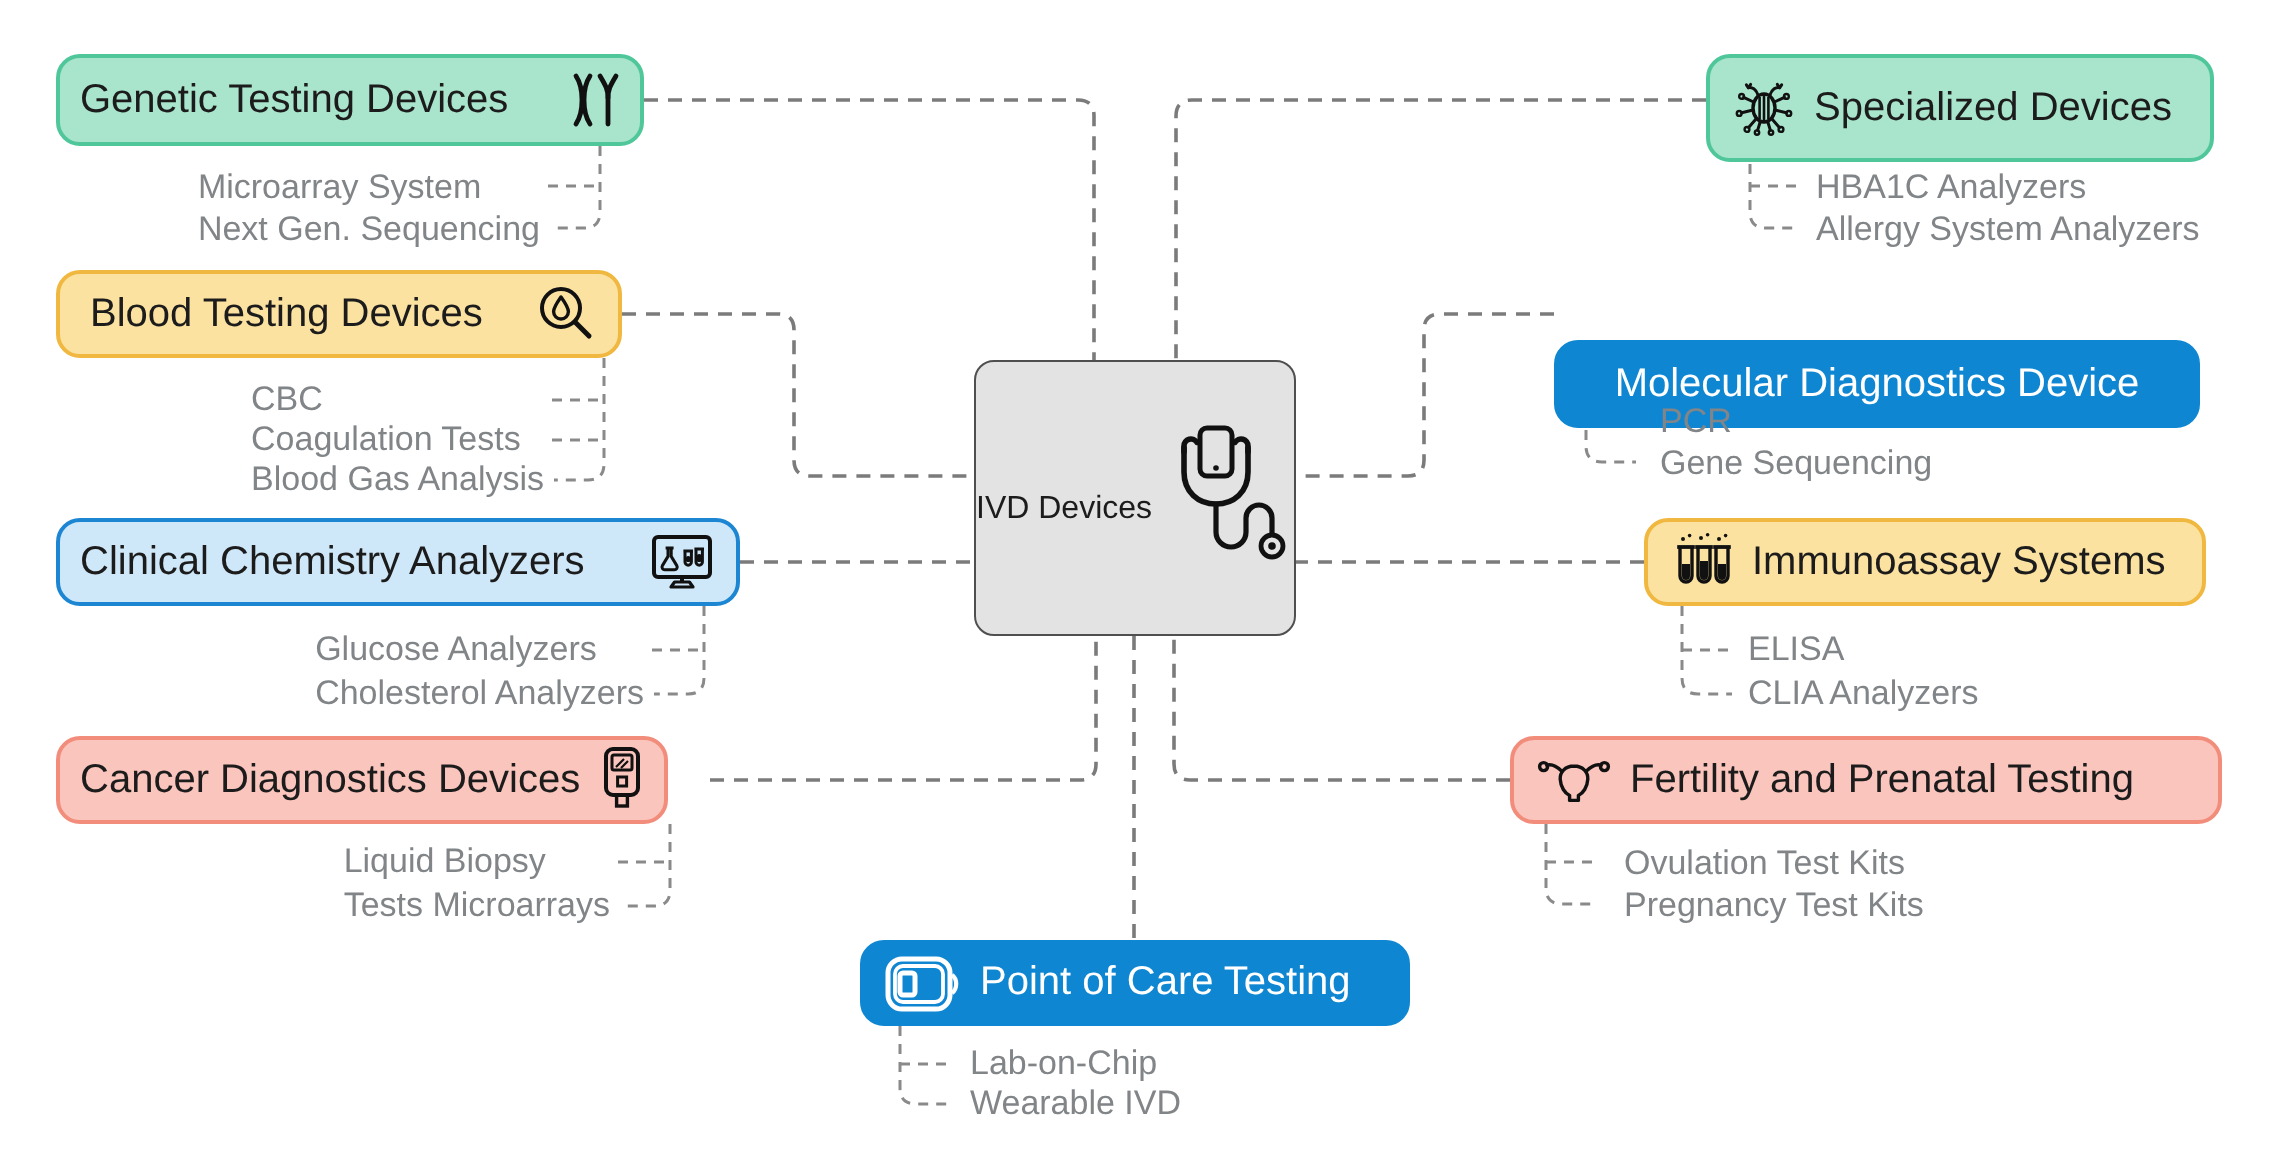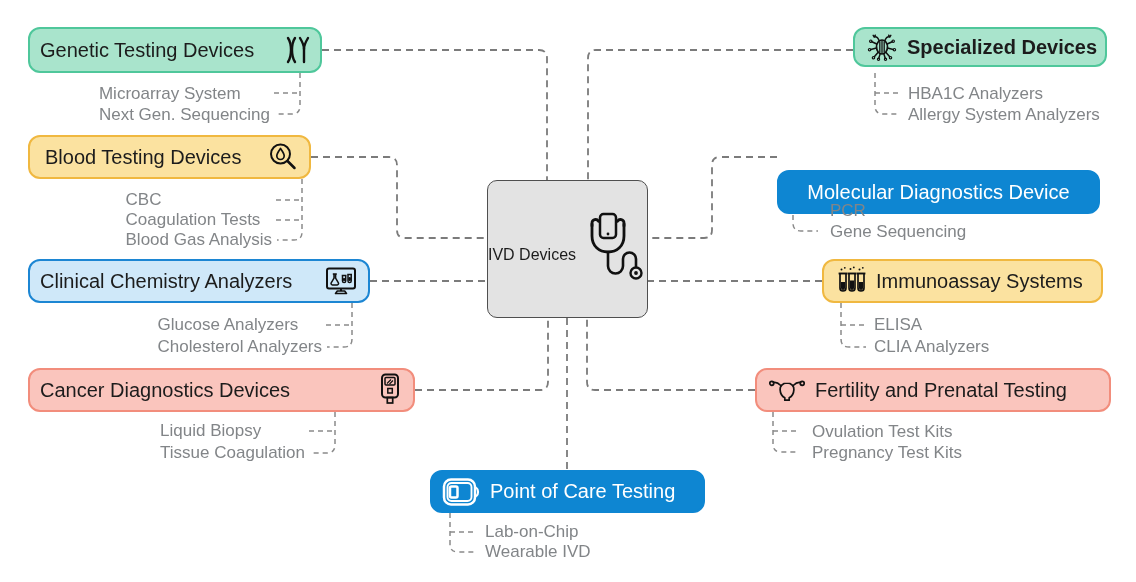--- a/index.html
+++ b/index.html
@@ -137,36 +137,36 @@
       <rect x="24.3" y="12" width="2.6" height="4" rx="1.3" fill="#111"></rect>
       <path d="M17 23.5 v2.5" stroke="#111" stroke-width="2"></path>
       <path d="M11.5 28.5 h11 l-1.8 -2.5 h-7.4 Z" stroke="#111" stroke-width="1.6" fill="none" stroke-linejoin="round"></path>
     </svg>
   </div>
   <div class="items right-al lh22" style="right:814px;top:314px;">
     <div>Glucose Analyzers</div>
     <div>Cholesterol Analyzers</div>
   </div>
 
-  <div class="node pink icon-right" style="left:28px;top:368px;width:387px;height:44px;">
+  <div class="node pink icon-right" style="left:28px;top:368px;width:306px;height:44px;">
     <span class="lbl">Cancer Diagnostics Devices</span>
     <svg class="ic" width="26" height="36" viewBox="0 0 26 36">
       <rect x="5" y="2.5" width="16" height="23" rx="3.5" stroke="#111" stroke-width="2" fill="none"></rect>
       <rect x="8" y="5.5" width="10" height="7.5" rx="1" stroke="#111" stroke-width="1.5" fill="none"></rect>
       <path d="M10 11.5 l4 -4 M12.5 12 l3.5 -3.5" stroke="#111" stroke-width="1.1"></path>
       <rect x="10.8" y="16.5" width="4.5" height="4.5" stroke="#111" stroke-width="1.5" fill="none"></rect>
       <rect x="10.3" y="25.5" width="5.4" height="5.5" stroke="#111" stroke-width="1.7" fill="none"></rect>
     </svg>
   </div>
   <div class="items right-al lh22" style="right:831px;top:420px;">
     <div>Liquid Biopsy</div>
-    <div>Tissue Coagulation</div>
-  </div>
-
-  <div class="node green icon-left" style="left:853px;top:27px;width:254px;height:40px;font-weight:bold;">
+    <div>Tests Microarrays</div>
+  </div>
+
+  <div class="node green icon-left" style="left:853px;top:27px;width:254px;height:54px;">
     <svg class="ic" width="34" height="32" viewBox="0 0 34 32">
       <ellipse cx="17" cy="16" rx="5.5" ry="7" stroke="#111" stroke-width="1.7" fill="none"></ellipse>
       <path d="M14.8 10.5 V21.5 M17 9.2 V22.8 M19.2 10.5 V21.5" stroke="#111" stroke-width="1.3"></path>
       <g stroke="#111" stroke-width="1.5" fill="none" stroke-linecap="round">
         <path d="M14 9.5 C13 6.5 11 5.5 9.3 5.8"></path>
           <path d="M8.2 4.4 l1 1.5 M10.3 4.2 l-0.9 1.6"></path>
         <path d="M20 9.5 C21 6.5 23 5.5 24.7 5.8"></path>
           <path d="M25.8 4.4 l-1 1.5 M23.7 4.2 l0.9 1.6"></path>
         <path d="M11.8 13 L6.8 10.7"></path>
           <path d="M11.5 17 L5.8 18.4"></path>

